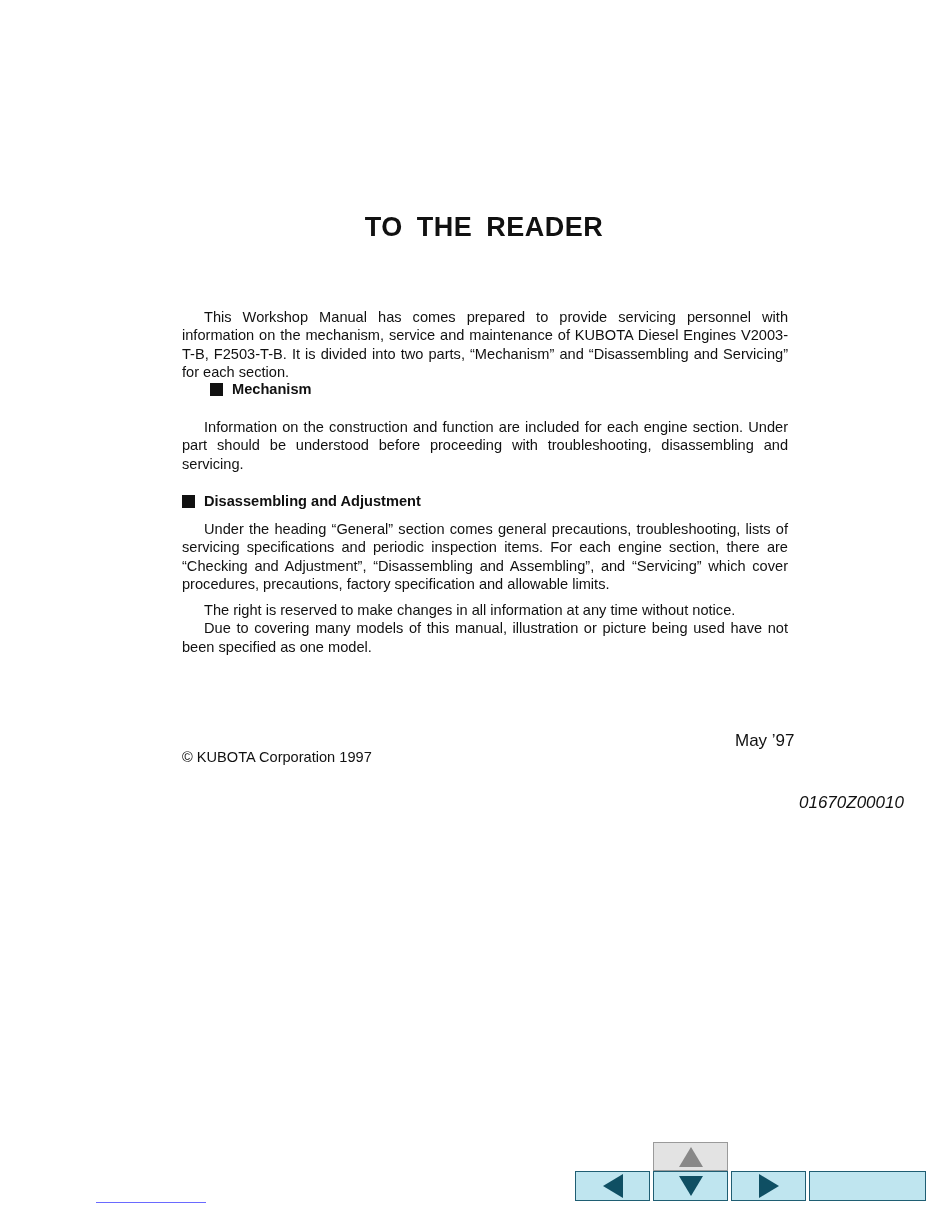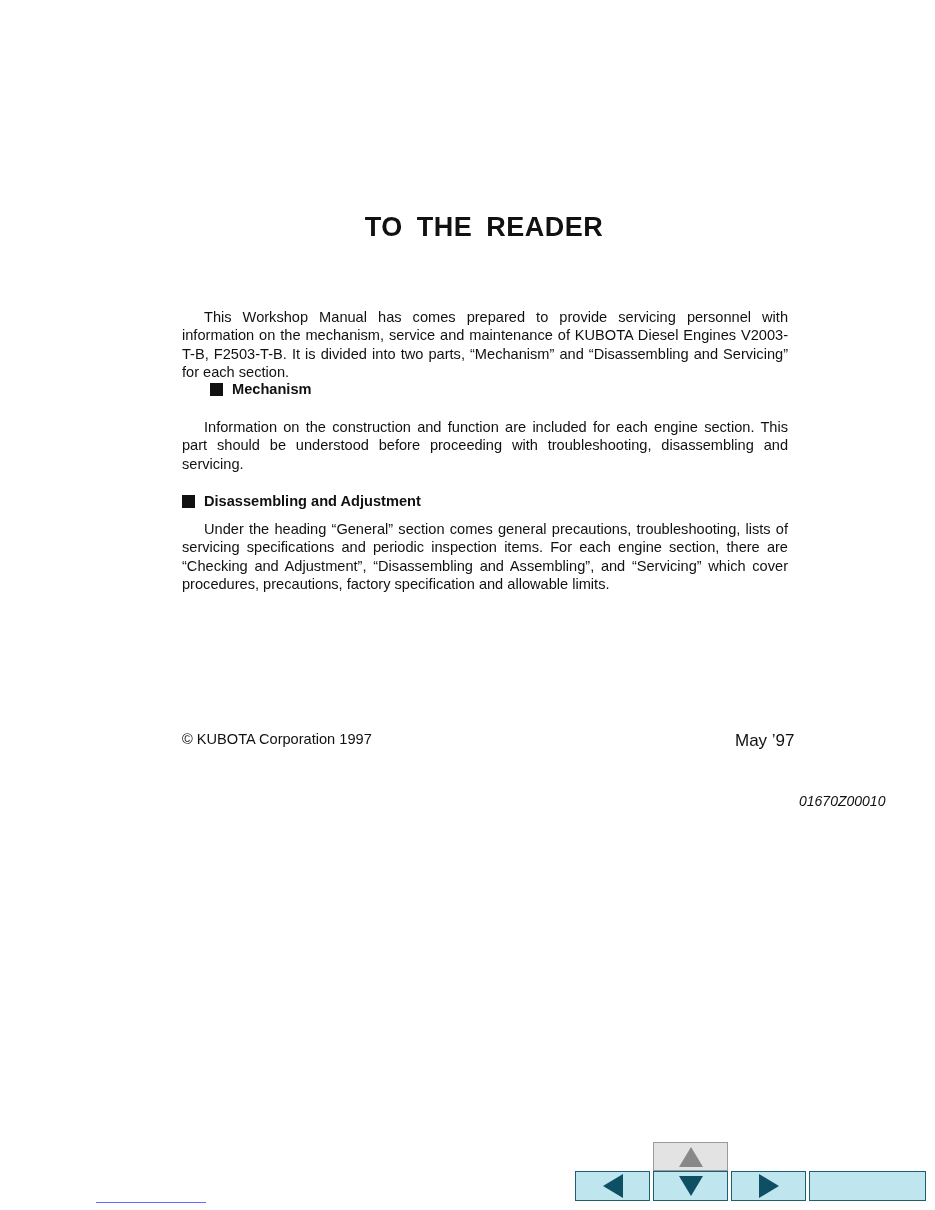--- a/index.html
+++ b/index.html
@@ -31,24 +31,24 @@
       font-size: 14.6px;
     }
     .bullet-square {
       display: inline-block; width: 13px; height: 13px; background: #111;
       margin-right: 9px;
     }
     .date {
       position: absolute; left: 735px; top: 731px; font-size: 17px;
     }
     .copyright {
-      position: absolute; left: 182px; top: 731px; font-size: 14.6px;
+      position: absolute; left: 182px; top: 749px; font-size: 14.6px;
     }
     .doc-code {
-      position: absolute; left: 799px; top: 793px; font-size: 14px; font-style: italic;
+      position: absolute; left: 799px; top: 793px; font-size: 17px; font-style: italic;
     }
     .link-line {
       position: absolute; left: 96px; top: 1202px; width: 110px; height: 1px;
       background: #6a6aff;
     }
     .nav-btn {
       position: absolute; box-sizing: border-box;
       background: #bfe5ef; border: 1px solid #1f5e73;
       display: flex; align-items: center; justify-content: center;
       cursor: pointer;
@@ -73,34 +73,36 @@
     <p class="para indent">This Workshop Manual has comes prepared to provide servicing personnel with information on the mechanism, service and maintenance of KUBOTA Diesel Engines V2003-T-B, F2503-T-B.  It is divided into two parts, “Mechanism” and “Disassembling and Servicing” for each section.</p>
   </div>
 
   <div class="body-block h-mech">
     <div class="heading">
       <span class="bullet-square"></span>
       <span>Mechanism</span>
     </div>
   </div>
   <div class="body-block p-mech">
-    <p class="para indent">Information on the construction and function are included for each engine section.  This part should be understood before proceeding with troubleshooting, disassembling and servicing.</p>
+    <p class="para indent">Information on the construction and function are included for each engine section.  Under part should be understood before proceeding with troubleshooting, disassembling and servicing.</p>
   </div>
 
   <div class="body-block h-dis">
     <div class="heading">
       <span class="bullet-square"></span>
       <span>Disassembling and Adjustment</span>
     </div>
   </div>
   <div class="body-block p-dis">
     <p class="para indent">Under the heading “General” section comes general precautions, troubleshooting, lists of servicing specifications and periodic inspection items.  For each engine section, there are “Checking and Adjustment”, “Disassembling and Assembling”, and “Servicing” which cover procedures, precautions, factory specification and allowable limits.</p>
   </div>
 
   <div class="body-block p-all">
+    <p class="para indent">The right is reserved to make changes in all information at any time without notice.</p>
+    <p class="para indent">Due to covering many models of this manual, illustration or picture being used have not been specified as one model.</p>
   </div>
 
   <div class="date">May ’97</div>
   <div class="copyright">© KUBOTA Corporation 1997</div>
   <div class="doc-code">01670Z00010</div>
 
 </div>
 
 <div class="link-line"></div>
 

